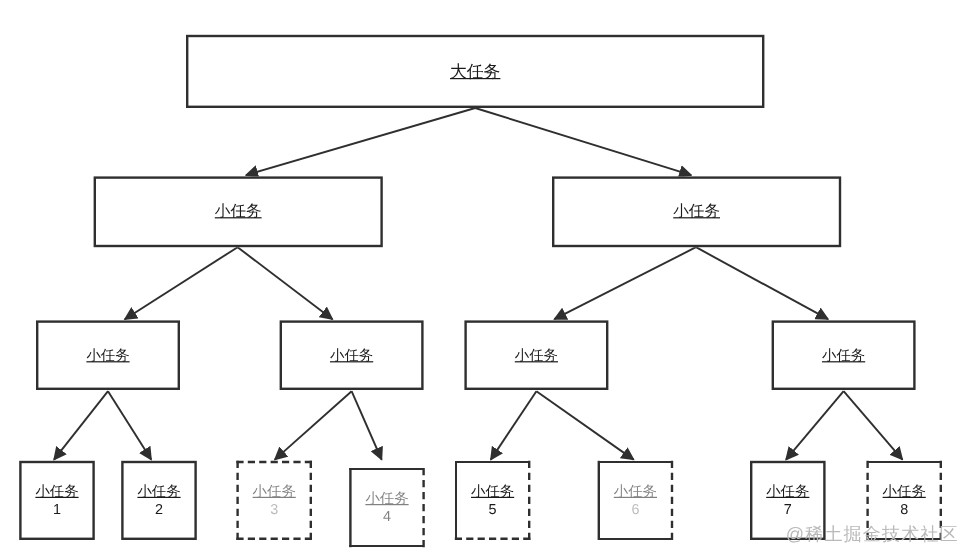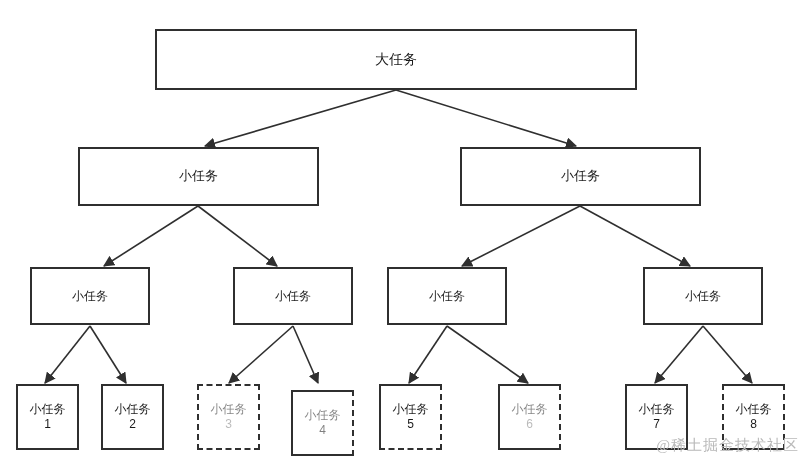--- a/index.html
+++ b/index.html
@@ -36,20 +36,21 @@
     align-items: center;
     justify-content: center;
     color: #1a1a1a;
     line-height: 1.25;
     z-index: 2;
   }
   .node .label {
     display: block;
     text-align: left;
     white-space: nowrap;
+    text-decoration: underline;
   }
   .node .idx {
     display: block;
     text-align: center;
   }
   .node.lvl0 { font-size: 14px; }
   .node.lvl1 { font-size: 13px; }
   .node.lvl2 { font-size: 12px; }
   .node.lvl3 { font-size: 12px; }
 
@@ -81,21 +82,21 @@
 
   #watermark {
     position: absolute;
     right: 8px;
     bottom: 6px;
     font-size: 15px;
     color: #b9b9b9;
     letter-spacing: 1px;
     white-space: nowrap;
     z-index: 3;
-    font-family: Liberation Serif, serif;
+    font-family: Liberation Sans, sans-serif;
   }
 </style>
 </head>
 <body>
 
 <div id="canvas">
 
   <svg id="edges" viewBox="0 0 807 461" width="807" height="461" xmlns="http://www.w3.org/2000/svg">
     <defs>
       <marker id="arrow" viewBox="0 0 10 10" refX="9" refY="5" markerWidth="7" markerHeight="7" orient="auto-start-reverse">

